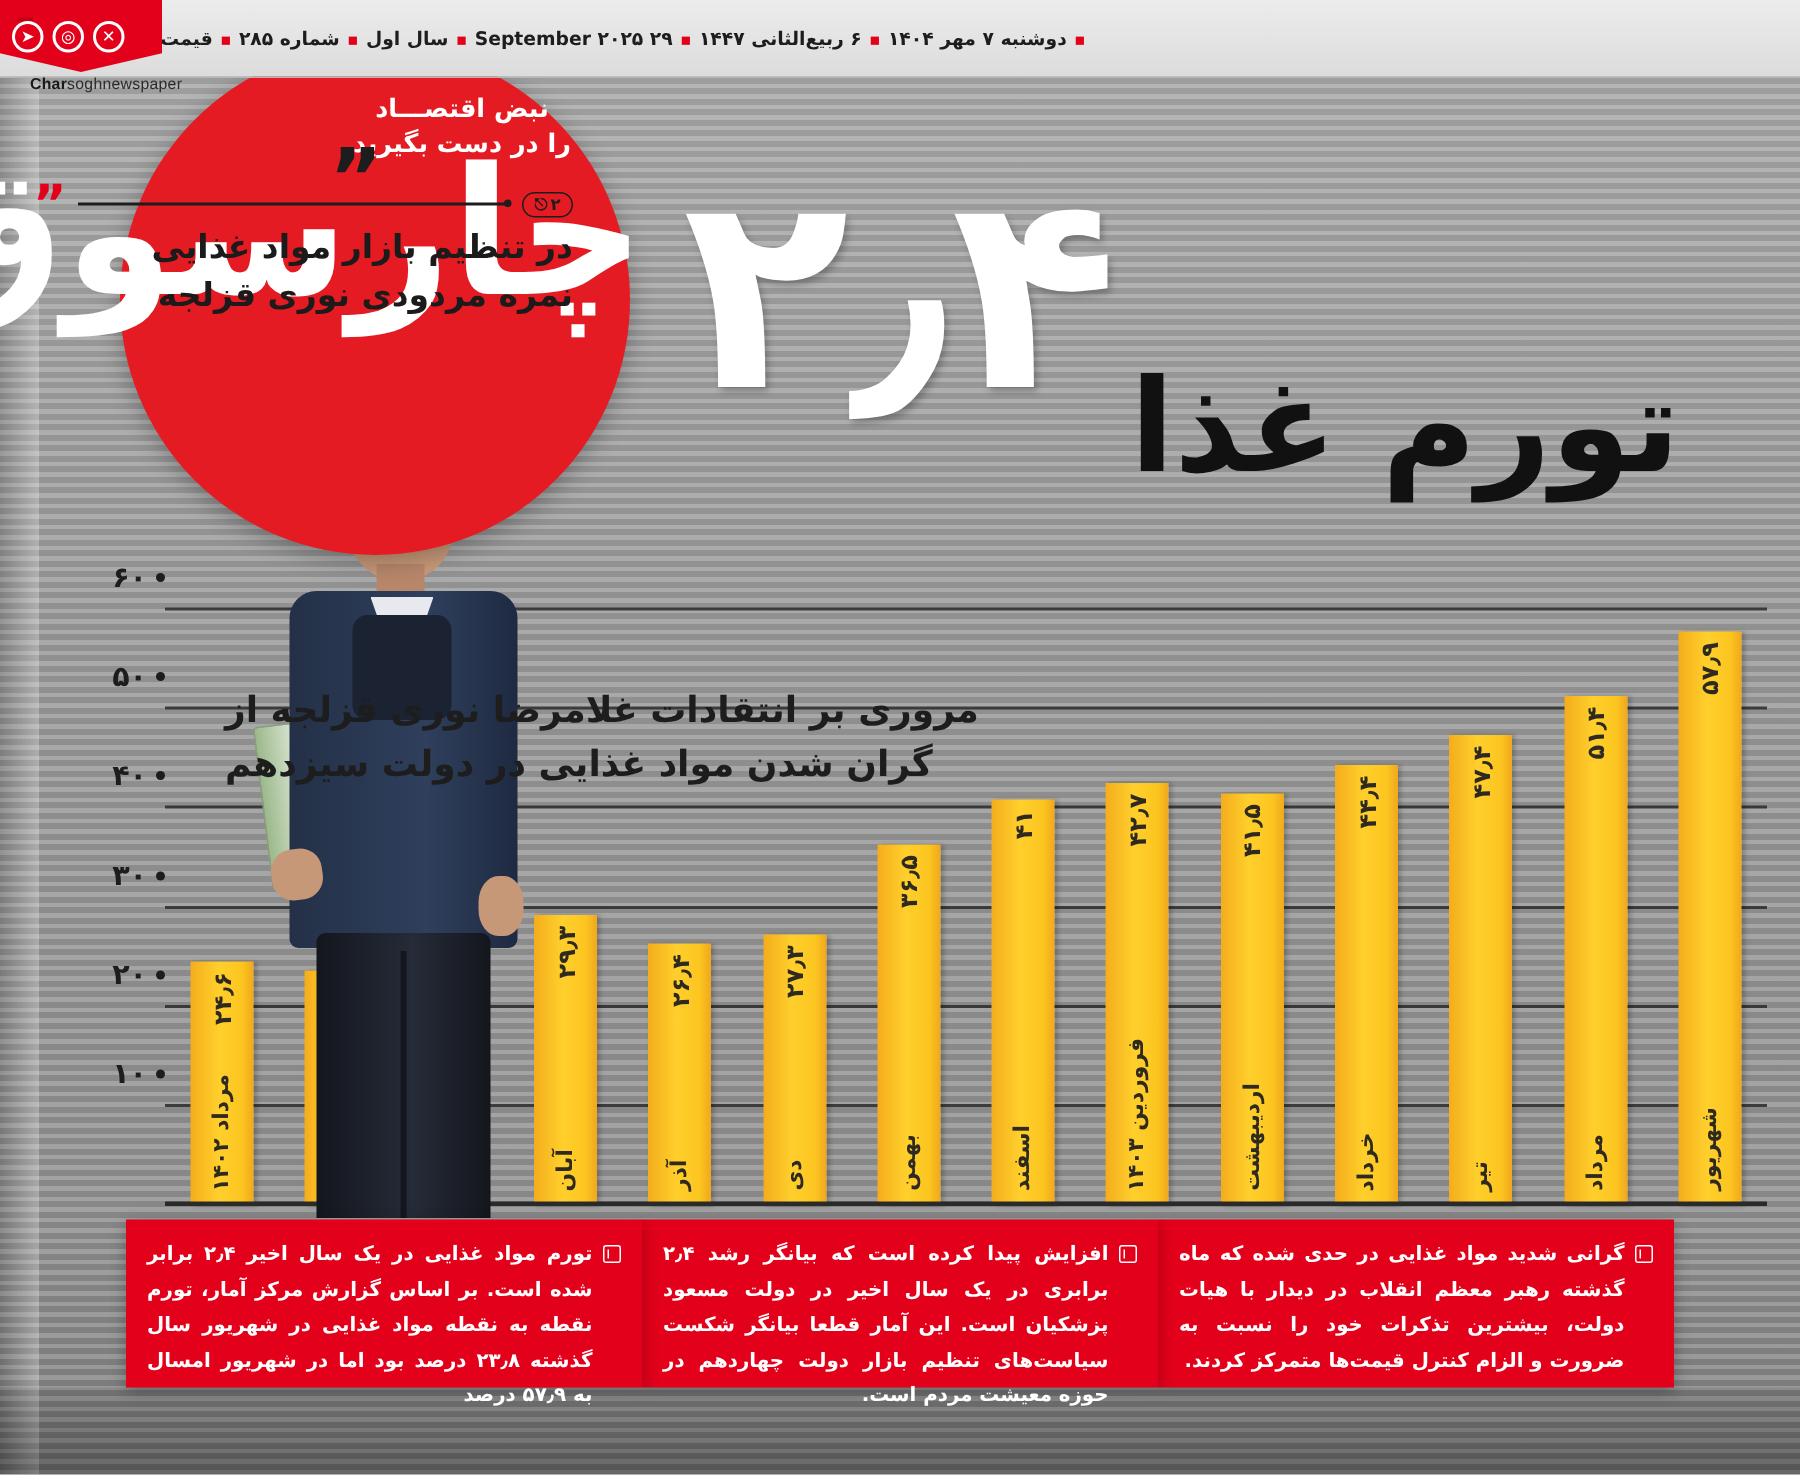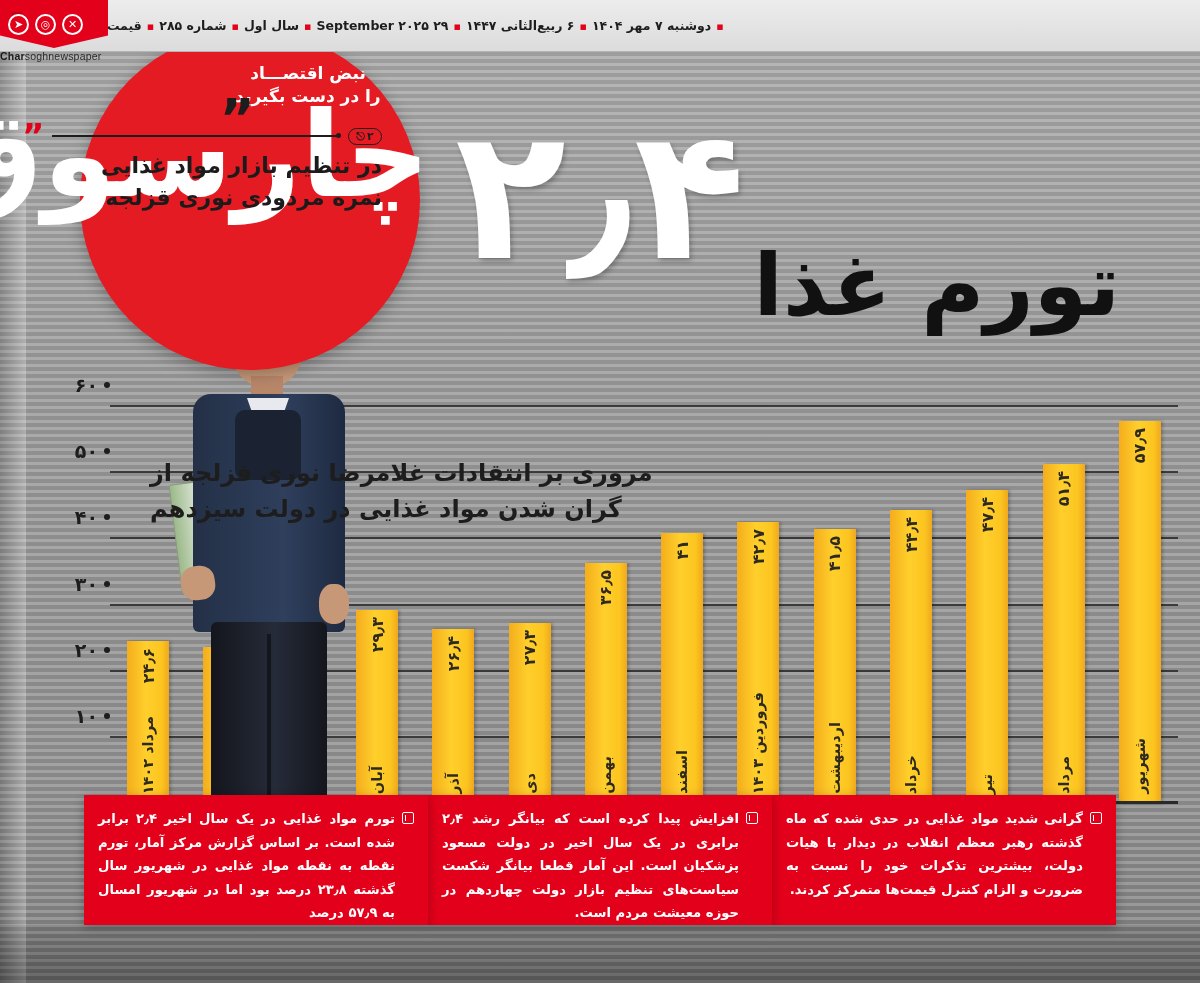--- a/index.html
+++ b/index.html
@@ -56,21 +56,21 @@
     position: absolute; top: 14px; left: 8px;
     display: flex; gap: 6px; z-index: 13;
   }
   .soc {
     width: 21px; height: 21px; border-radius: 50%;
     background: #e2001a; border: 2px solid #fff;
     display: flex; align-items: center; justify-content: center;
     color: #fff; font-size: 11px; line-height: 1;
   }
   .site-label {
-    position: absolute; top: 50px; left: 0;
+    position: absolute; top: 50px; left: 20px;
     font-size: 10.5px; color: #2b2b2b; letter-spacing: .2px;
     font-family: "Liberation Sans", sans-serif;
     z-index: 14; direction: ltr;
   }
   .site-label b { color: #1a1a1a; }
   .datebar {
     position: absolute; top: 18px; left: 0; right: 14px;
     text-align: left;
     direction: rtl;
     font-size: 12.5px; font-weight: bold; color: #1d1d1d;
@@ -278,21 +278,21 @@
     transform: rotate(-8deg);
   }
   .ph-hand-r {
     position: absolute; left: 144px; top: 286px; width: 30px; height: 40px;
     background: #c69878; border-radius: 44%;
   }
 
   
   .redrow {
     position: absolute; left: 84px; right: 84px; bottom: 58px;
-    height: 130px; display: flex; flex-direction: row-reverse;
+    height: 112px; display: flex; flex-direction: row-reverse;
     gap: 0; z-index: 12;
   }
   .redbox {
     background: #e2001a; color: #fff;
     flex: 1 1 0; padding: 12px 14px 10px;
     display: flex; direction: rtl; gap: 7px;
     align-items: flex-start;
     box-shadow: 0 3px 10px rgba(0,0,0,.28);
   }
   .redbox p {

